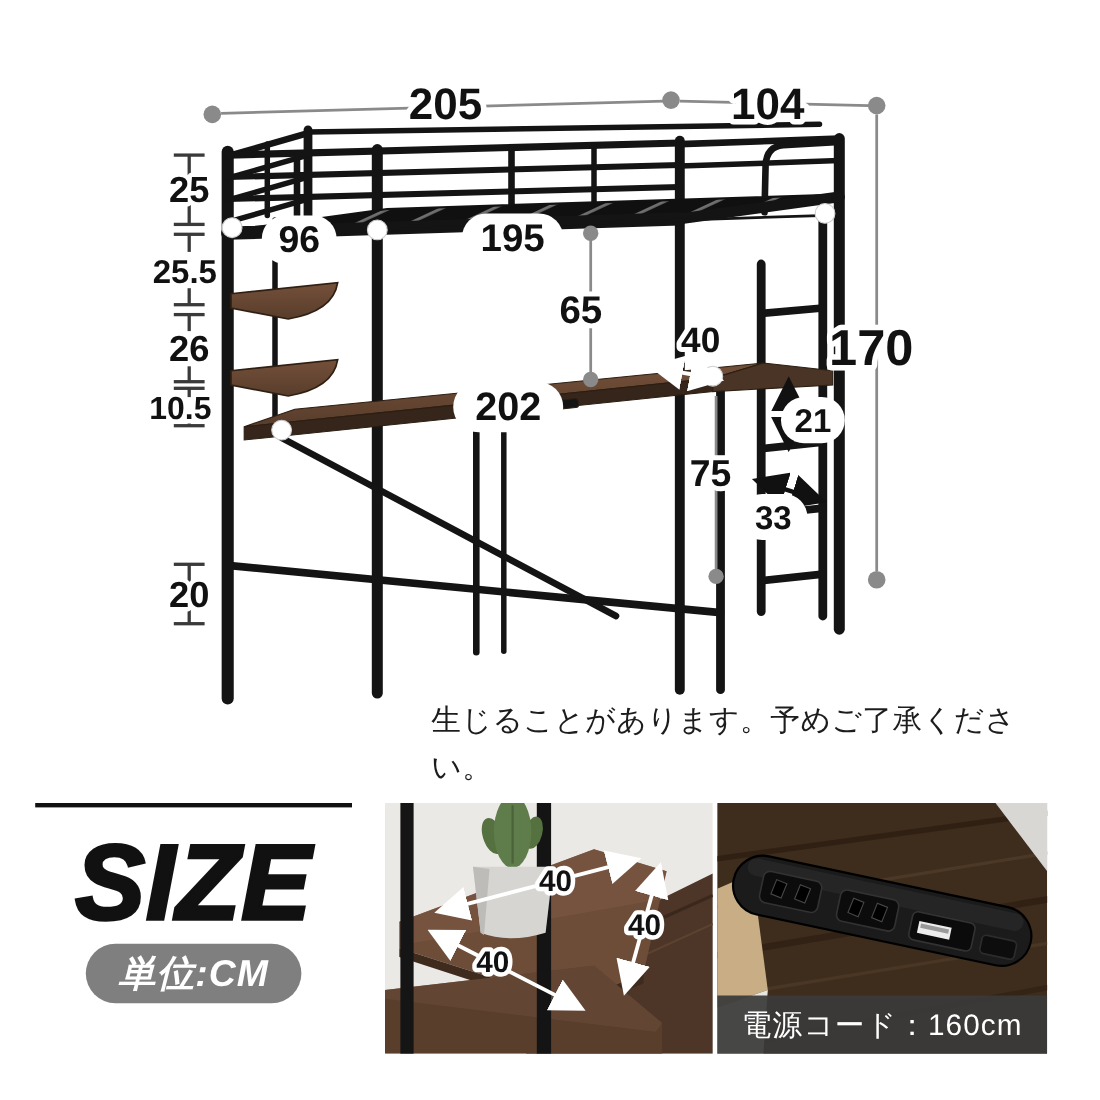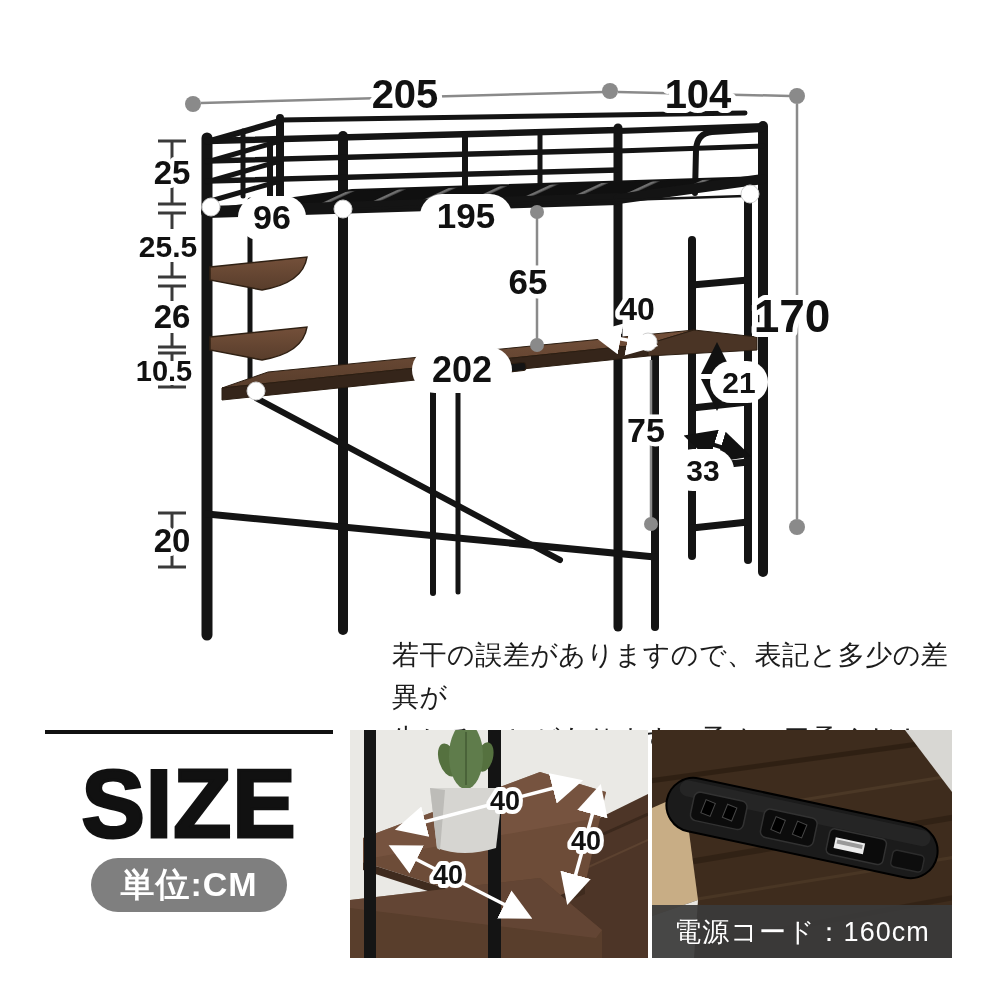--- a/index.html
+++ b/index.html
@@ -4,21 +4,21 @@
 <style>
   html,body{margin:0;padding:0;background:#fff;}
   .canvas{position:relative;width:1000px;height:1000px;background:#ffffff;overflow:hidden;
           font-family:"Liberation Sans","DejaVu Sans",sans-serif;}
   svg text{font-family:"Liberation Sans","DejaVu Sans",sans-serif;}
   .num{font-weight:bold;fill:#111;}
   .halo{paint-order:stroke;stroke:#ffffff;stroke-linejoin:round;}
   .cloud{fill:#ffffff;}
   .disclaimer{position:absolute;left:392px;top:634px;width:560px;
               font-size:27px;line-height:42px;color:#1c1c1c;letter-spacing:0.5px;}
-  .size-panel{position:absolute;left:45px;top:730px;width:288px;}
+  .size-panel{position:absolute;left:32px;top:730px;width:288px;font-style:italic;}
   .size-rule{width:288px;height:4px;background:#111;}
   .size-title{margin-top:26px;text-align:center;font-size:95px;font-weight:bold;
               color:#111;letter-spacing:1px;transform:scaleY(1.02);line-height:86px;
               -webkit-text-stroke:3px #111;}
   .unit-badge{margin:12px auto 12px auto;width:196px;height:54px;border-radius:27px;
               background:#7f7f7f;color:#fff;font-size:34px;font-weight:bold;
               display:flex;align-items:center;justify-content:center;letter-spacing:1px;}
   .photo{position:absolute;top:730px;height:228px;}
   #shelfPhoto{left:350px;width:298px;}
   #outletPhoto{left:652px;width:300px;}
@@ -204,21 +204,20 @@
       <text class="num halo" x="172" y="328" font-size="33" text-anchor="middle" stroke-width="8">26</text>
       <text class="num halo" x="164" y="381" font-size="29" text-anchor="middle" stroke-width="8">10.5</text>
       <text class="num halo" x="172" y="552" font-size="33" text-anchor="middle" stroke-width="8">20</text>
       <text class="num halo" x="528" y="294" font-size="35" text-anchor="middle" stroke-width="9">65</text>
       <text class="num halo" x="637" y="320" font-size="32" text-anchor="middle" stroke-width="9">40</text>
       <text class="num halo" x="646" y="442" font-size="34" text-anchor="middle" stroke-width="9">75</text>
     </g>
   </svg>
 
   <div class="disclaimer">
-    <div>若干の誤差がありますので、表記と多少の差異が</div>
     <div>生じることがあります。予めご了承ください。</div>
   </div>
 
   <div class="size-panel">
     <div class="size-rule"></div>
     <div class="size-title">SIZE</div>
     <div class="unit-badge">単位:CM</div>
   </div>
 
   <svg id="shelfPhoto" class="photo" viewBox="0 0 298 228">

